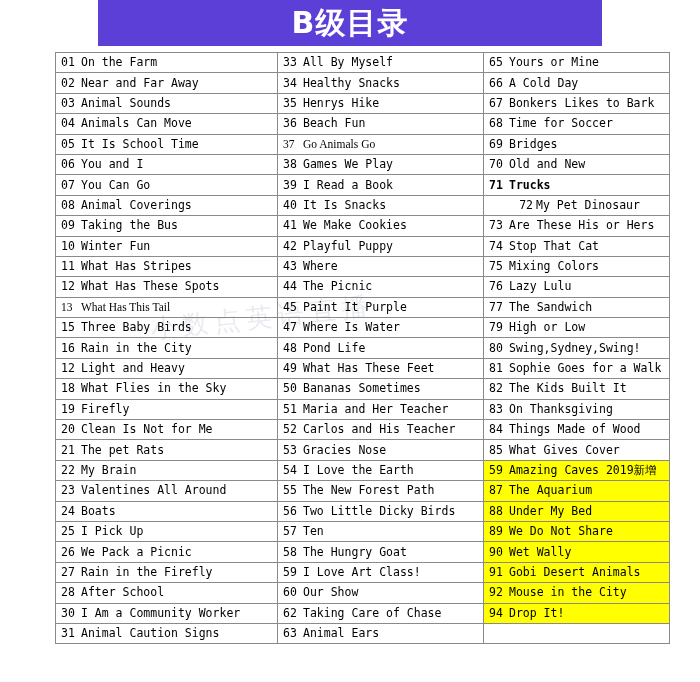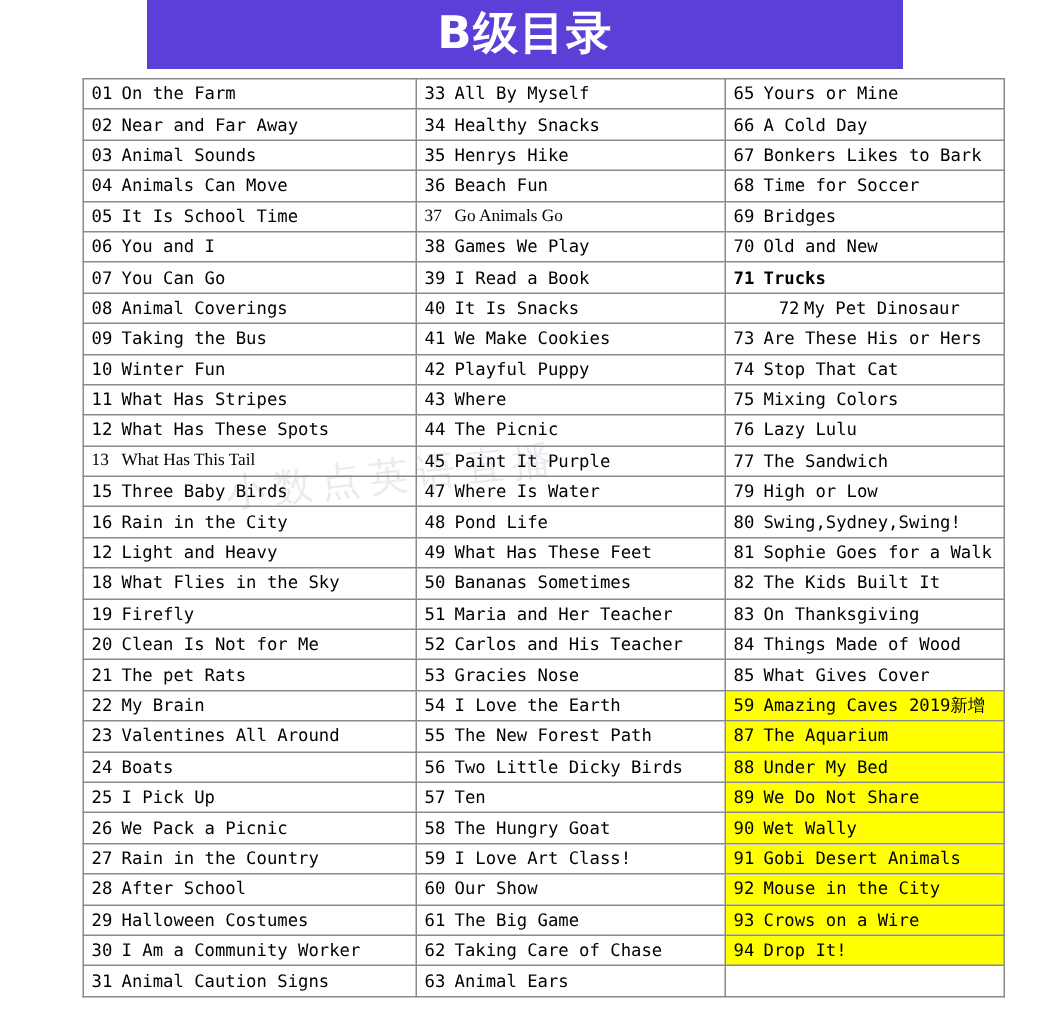--- a/index.html
+++ b/index.html
@@ -222,35 +222,30 @@
             <td style="width: 214px;"><span class="num">25</span><span>I Pick Up</span></td>
             <td style="width: 198px;"><span class="num">57</span><span>Ten</span></td>
             <td class="cell-hl" style="width: 178px;"><span class="num">89</span><span>We Do Not Share</span></td>
           </tr>
           <tr>
             <td style="width: 214px;"><span class="num">26</span><span>We Pack a Picnic</span></td>
             <td style="width: 198px;"><span class="num">58</span><span>The Hungry Goat</span></td>
             <td class="cell-hl" style="width: 178px;"><span class="num">90</span><span>Wet Wally</span></td>
           </tr>
           <tr>
-            <td style="width: 214px;"><span class="num">27</span><span>Rain in the Country</span></td>
+            <td style="width: 214px;"><span class="num">27</span><span>Rain in the Firefly</span></td>
             <td style="width: 198px;"><span class="num">59</span><span>I Love Art Class!</span></td>
             <td class="cell-hl" style="width: 178px;"><span class="num">91</span><span>Gobi Desert Animals</span></td>
           </tr>
           <tr>
             <td style="width: 214px;"><span class="num">28</span><span>After School</span></td>
             <td style="width: 198px;"><span class="num">60</span><span>Our Show</span></td>
             <td class="cell-hl" style="width: 178px;"><span class="num">92</span><span>Mouse in the City</span></td>
           </tr>
           <tr>
-            <td style="width: 214px;"><span class="num">29</span><span>Halloween Costumes</span></td>
-            <td style="width: 198px;"><span class="num">61</span><span>The Big Game</span></td>
-            <td class="cell-hl" style="width: 178px;"><span class="num">93</span><span>Crows on a Wire</span></td>
-          </tr>
-          <tr>
             <td style="width: 214px;"><span class="num">30</span><span>I Am a Community Worker</span></td>
             <td style="width: 198px;"><span class="num">62</span><span>Taking Care of Chase</span></td>
             <td class="cell-hl" style="width: 178px;"><span class="num">94</span><span>Drop It!</span></td>
           </tr>
           <tr>
             <td style="width: 214px;"><span class="num">31</span><span>Animal Caution Signs</span></td>
             <td style="width: 198px;"><span class="num">63</span><span>Animal Ears</span></td>
             <td class="empty" style="width: 178px;">&nbsp;</td>
           </tr>
         </tbody>

